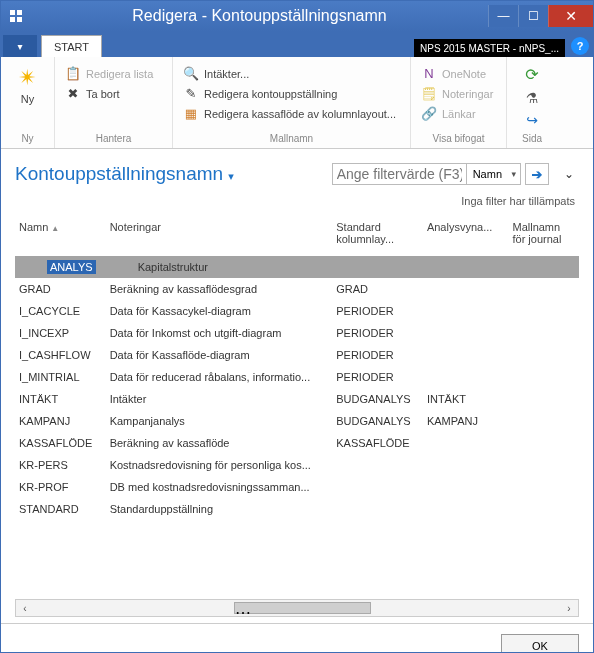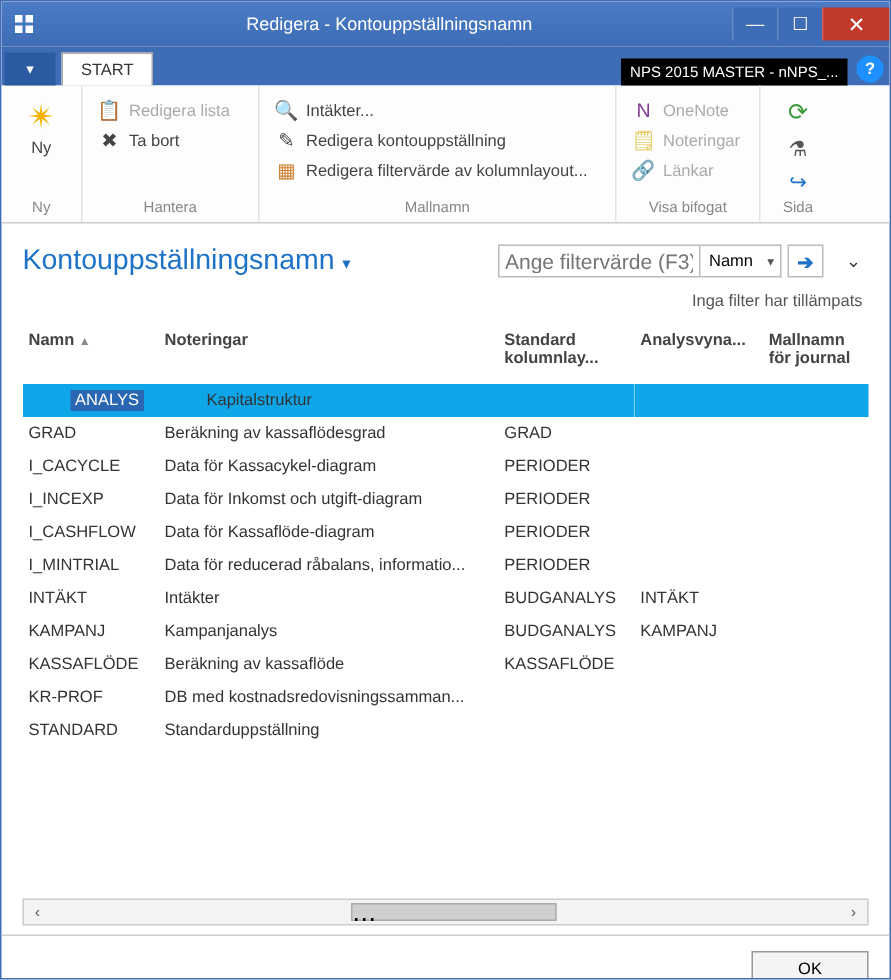--- a/index.html
+++ b/index.html
@@ -1,21 +1,21 @@
 <!DOCTYPE html>
 <html><head>
 <meta charset="utf-8">
 <style>
 * { box-sizing: border-box; margin: 0; padding: 0; font-family: "Segoe UI", Tahoma, sans-serif; }
 body { background: #fff; width: 594px; height: 653px; overflow: hidden; border: 1px solid #3e6db5; }
 
 
 .titlebar { height: 30px; background: linear-gradient(#4a7bc4, #3e6db5); display: flex; align-items: center; color: #fff; position: relative; }
 .titlebar .app-icon { width: 30px; height: 30px; display: flex; align-items: center; justify-content: center; font-size: 14px; color: #fff; }
-.titlebar .title { flex: 1; text-align: center; font-size: 12px; }
+.titlebar .title { flex: 1; text-align: center; font-size: 16px; }
 .titlebar .win-btn { width: 30px; height: 22px; display: flex; align-items: center; justify-content: center; font-size: 12px; border-left: 1px solid rgba(255,255,255,.2); }
 .titlebar .win-min, .titlebar .win-max { background: #3e6db5; color: #fff; }
 .titlebar .win-close { background: #c0392b; color: #fff; width: 45px; font-size: 14px; }
 
 
 .tabrow { height: 26px; background: #3e6db5; display: flex; align-items: flex-end; }
 .tabrow .file-btn { width: 34px; height: 22px; background: #2b5aa0; color: #fff; display: flex; align-items: center; justify-content: center; font-size: 10px; margin-left: 2px; }
 .tabrow .tab { background: #fff; color: #333; height: 22px; padding: 0 12px; font-size: 11px; display: flex; align-items: center; margin-left: 4px; border: 1px solid #a9a9a9; border-bottom: none; }
 .tabrow .badge { margin-left: auto; background: #000; color: #fff; font-size: 10px; padding: 2px 6px; margin-right: 2px; height: 18px; display: flex; align-items: center; }
 .tabrow .help-icon { width: 18px; height: 18px; background: #1e90ff; color: #fff; border-radius: 50%; display: flex; align-items: center; justify-content: center; font-size: 11px; margin: 0 4px 2px 4px; font-weight: bold; }
@@ -42,24 +42,24 @@
 .filter-sel { height: 22px; border: 1px solid #bbb; border-left: none; font-size: 11px; padding: 0 18px 0 6px; position: relative; display: flex; align-items: center; }
 .filter-sel::after { content: "▾"; position: absolute; right: 4px; font-size: 9px; color: #555; }
 .go-btn { width: 24px; height: 22px; border: 1px solid #bbb; margin-left: 4px; display: flex; align-items: center; justify-content: center; color: #1e73c7; font-size: 13px; font-weight: bold; }
 .expand-btn { width: 20px; height: 22px; margin-left: 10px; display: flex; align-items: center; justify-content: center; font-size: 12px; color: #333; }
 
 .filter-status { text-align: right; font-size: 11px; color: #555; padding: 4px 18px 10px 0; }
 
 
 .table-wrap { padding: 0 14px; height: 378px; overflow: hidden; position: relative; }
 table { width: 100%; border-collapse: collapse; table-layout: fixed; }
-th { font-size: 11px; color: #444; text-align: left; padding: 4px 4px 10px 4px; vertical-align: top; font-weight: bold; border-bottom: 1px solid transparent; }
+th { font-size: 11px; color: #444; text-align: left; padding: 4px 4px 10px 4px; vertical-align: top; font-weight: normal; border-bottom: 1px solid transparent; }
 th .sort { font-size: 8px; color: #888; margin-left: 3px; }
 td { font-size: 11px; color: #333; padding: 5px 4px; white-space: nowrap; overflow: hidden; text-overflow: ellipsis; }
-tr.sel td { background: #0ea5e9; padding-left: 32px; }
+tr.sel td { background: #a3a3a3; padding-left: 32px; }
 tr.sel td:first-child .cellval { background: #2b66b2; color: #fff; padding: 1px 3px; }
 col.c1 { width: 90px; }
 col.c2 { width: 225px; }
 col.c3 { width: 90px; }
 col.c4 { width: 85px; }
 col.c5 { width: 70px; }
 
 
 .hscroll { height: 18px; border: 1px solid #ccc; margin: 4px 14px 0 14px; display: flex; align-items: center; background: #f3f3f3; }
 .hscroll .arrow { width: 18px; height: 16px; display: flex; align-items: center; justify-content: center; font-size: 10px; color: #555; }
@@ -131,21 +131,21 @@
         <div class="rb-item">
           <span class="icn">🔍</span>
           <span>Intäkter...</span>
         </div>
         <div class="rb-item">
           <span class="icn">✎</span>
           <span>Redigera kontouppställning</span>
         </div>
         <div class="rb-item">
           <span class="icn" style="color:#d08030;">▦</span>
-          <span>Redigera filtervärde av kolumnlayout...</span>
+          <span>Redigera kassaflöde av kolumnlayout...</span>
         </div>
       </div>
     </div>
     <div class="label">Mallnamn</div>
   </div>
 
   <div class="ribbon-group" style="width:96px;">
     <div class="ribbon-items">
       <div class="rb-col">
         <div class="rb-item disabled">
@@ -268,20 +268,27 @@
           <td></td>
         </tr>
         <tr>
           <td><span class="cellval">KASSAFLÖDE</span></td>
           <td>Beräkning av kassaflöde</td>
           <td>KASSAFLÖDE</td>
           <td></td>
           <td></td>
         </tr>
         <tr>
+          <td><span class="cellval">KR-PERS</span></td>
+          <td>Kostnadsredovisning för personliga kos...</td>
+          <td></td>
+          <td></td>
+          <td></td>
+        </tr>
+        <tr>
           <td><span class="cellval">KR-PROF</span></td>
           <td>DB med kostnadsredovisningssamman...</td>
           <td></td>
           <td></td>
           <td></td>
         </tr>
         <tr>
           <td><span class="cellval">STANDARD</span></td>
           <td>Standarduppställning</td>
           <td></td>

